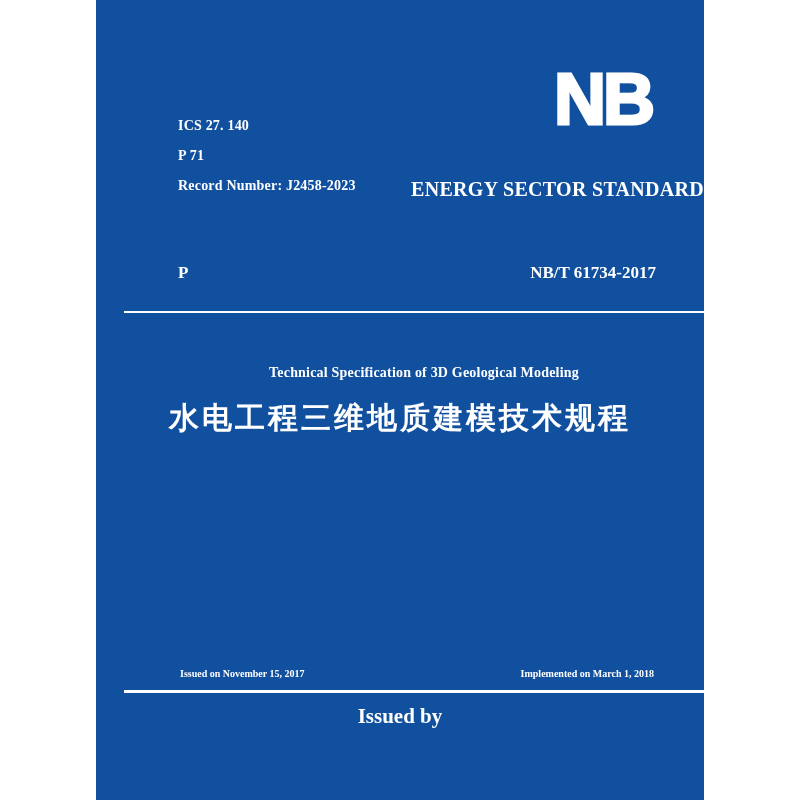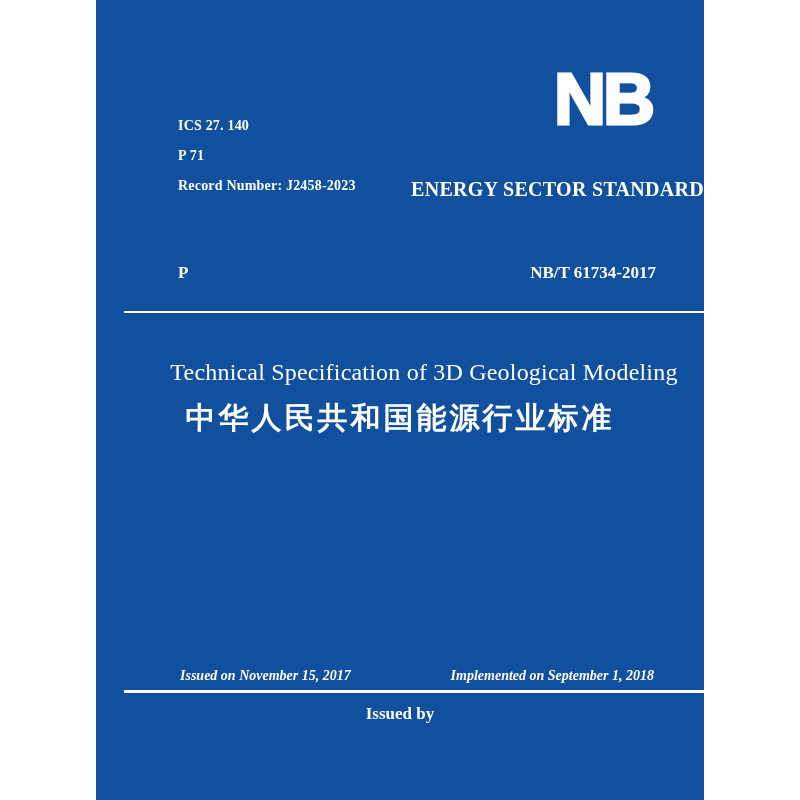--- a/index.html
+++ b/index.html
@@ -88,52 +88,51 @@
   .rule-1 { top: 311px; height: 2px; }
   .rule-2 { top: 690px; height: 3px; }
   .main-title {
     position: absolute;
     left: 0;
     right: 0;
     top: 354px;
     text-align: center;
   }
   .main-title .en {
-    font-size: 24px;
-    font-weight: normal;
+    font-size: 14px;
+    font-weight: bold;
     line-height: 37px;
     letter-spacing: 0.2px;
     margin-left: 48px;
   }
   .main-title .zh {
     margin-top: 7px;
     font-size: 30px;
     font-weight: bold;
     letter-spacing: 3px;
   }
   .dates-row {
     position: absolute;
     left: 84px;
     right: 50px;
     top: 668px;
     display: flex;
     justify-content: space-between;
-    font-size: 14px;
+    font-size: 10px;
     font-weight: bold;
-    font-style: italic;
   }
   .issued-by-row {
     position: absolute;
     left: 0;
     right: 0;
     top: 704px;
     display: flex;
     justify-content: center;
     gap: 26px;
-    font-size: 17px;
+    font-size: 21px;
     font-weight: bold;
     white-space: nowrap;
     text-align: center;
   }
 </style>
 </head>
 <body>
 
 <div class="page">
   <div class="cover">
@@ -152,26 +151,26 @@
 
     <div class="doc-row">
       <span>P</span>
       <span>NB/T 61734-2017</span>
     </div>
 
     <div class="rule rule-1"></div>
 
     <div class="main-title">
       <div class="en">Technical Specification of 3D Geological Modeling</div>
-      <div class="zh">中华人民共和国能源行业标准</div>
+      <div class="zh">水电工程三维地质建模技术规程</div>
     </div>
 
     <div class="dates-row">
       <span>Issued on November 15, 2017</span>
-      <span>Implemented on September 1, 2018</span>
+      <span>Implemented on March 1, 2018</span>
     </div>
 
     <div class="rule rule-2"></div>
 
     <div class="issued-by-row">
       <span>Issued by</span>
     </div>
 
   </div>
 </div>

